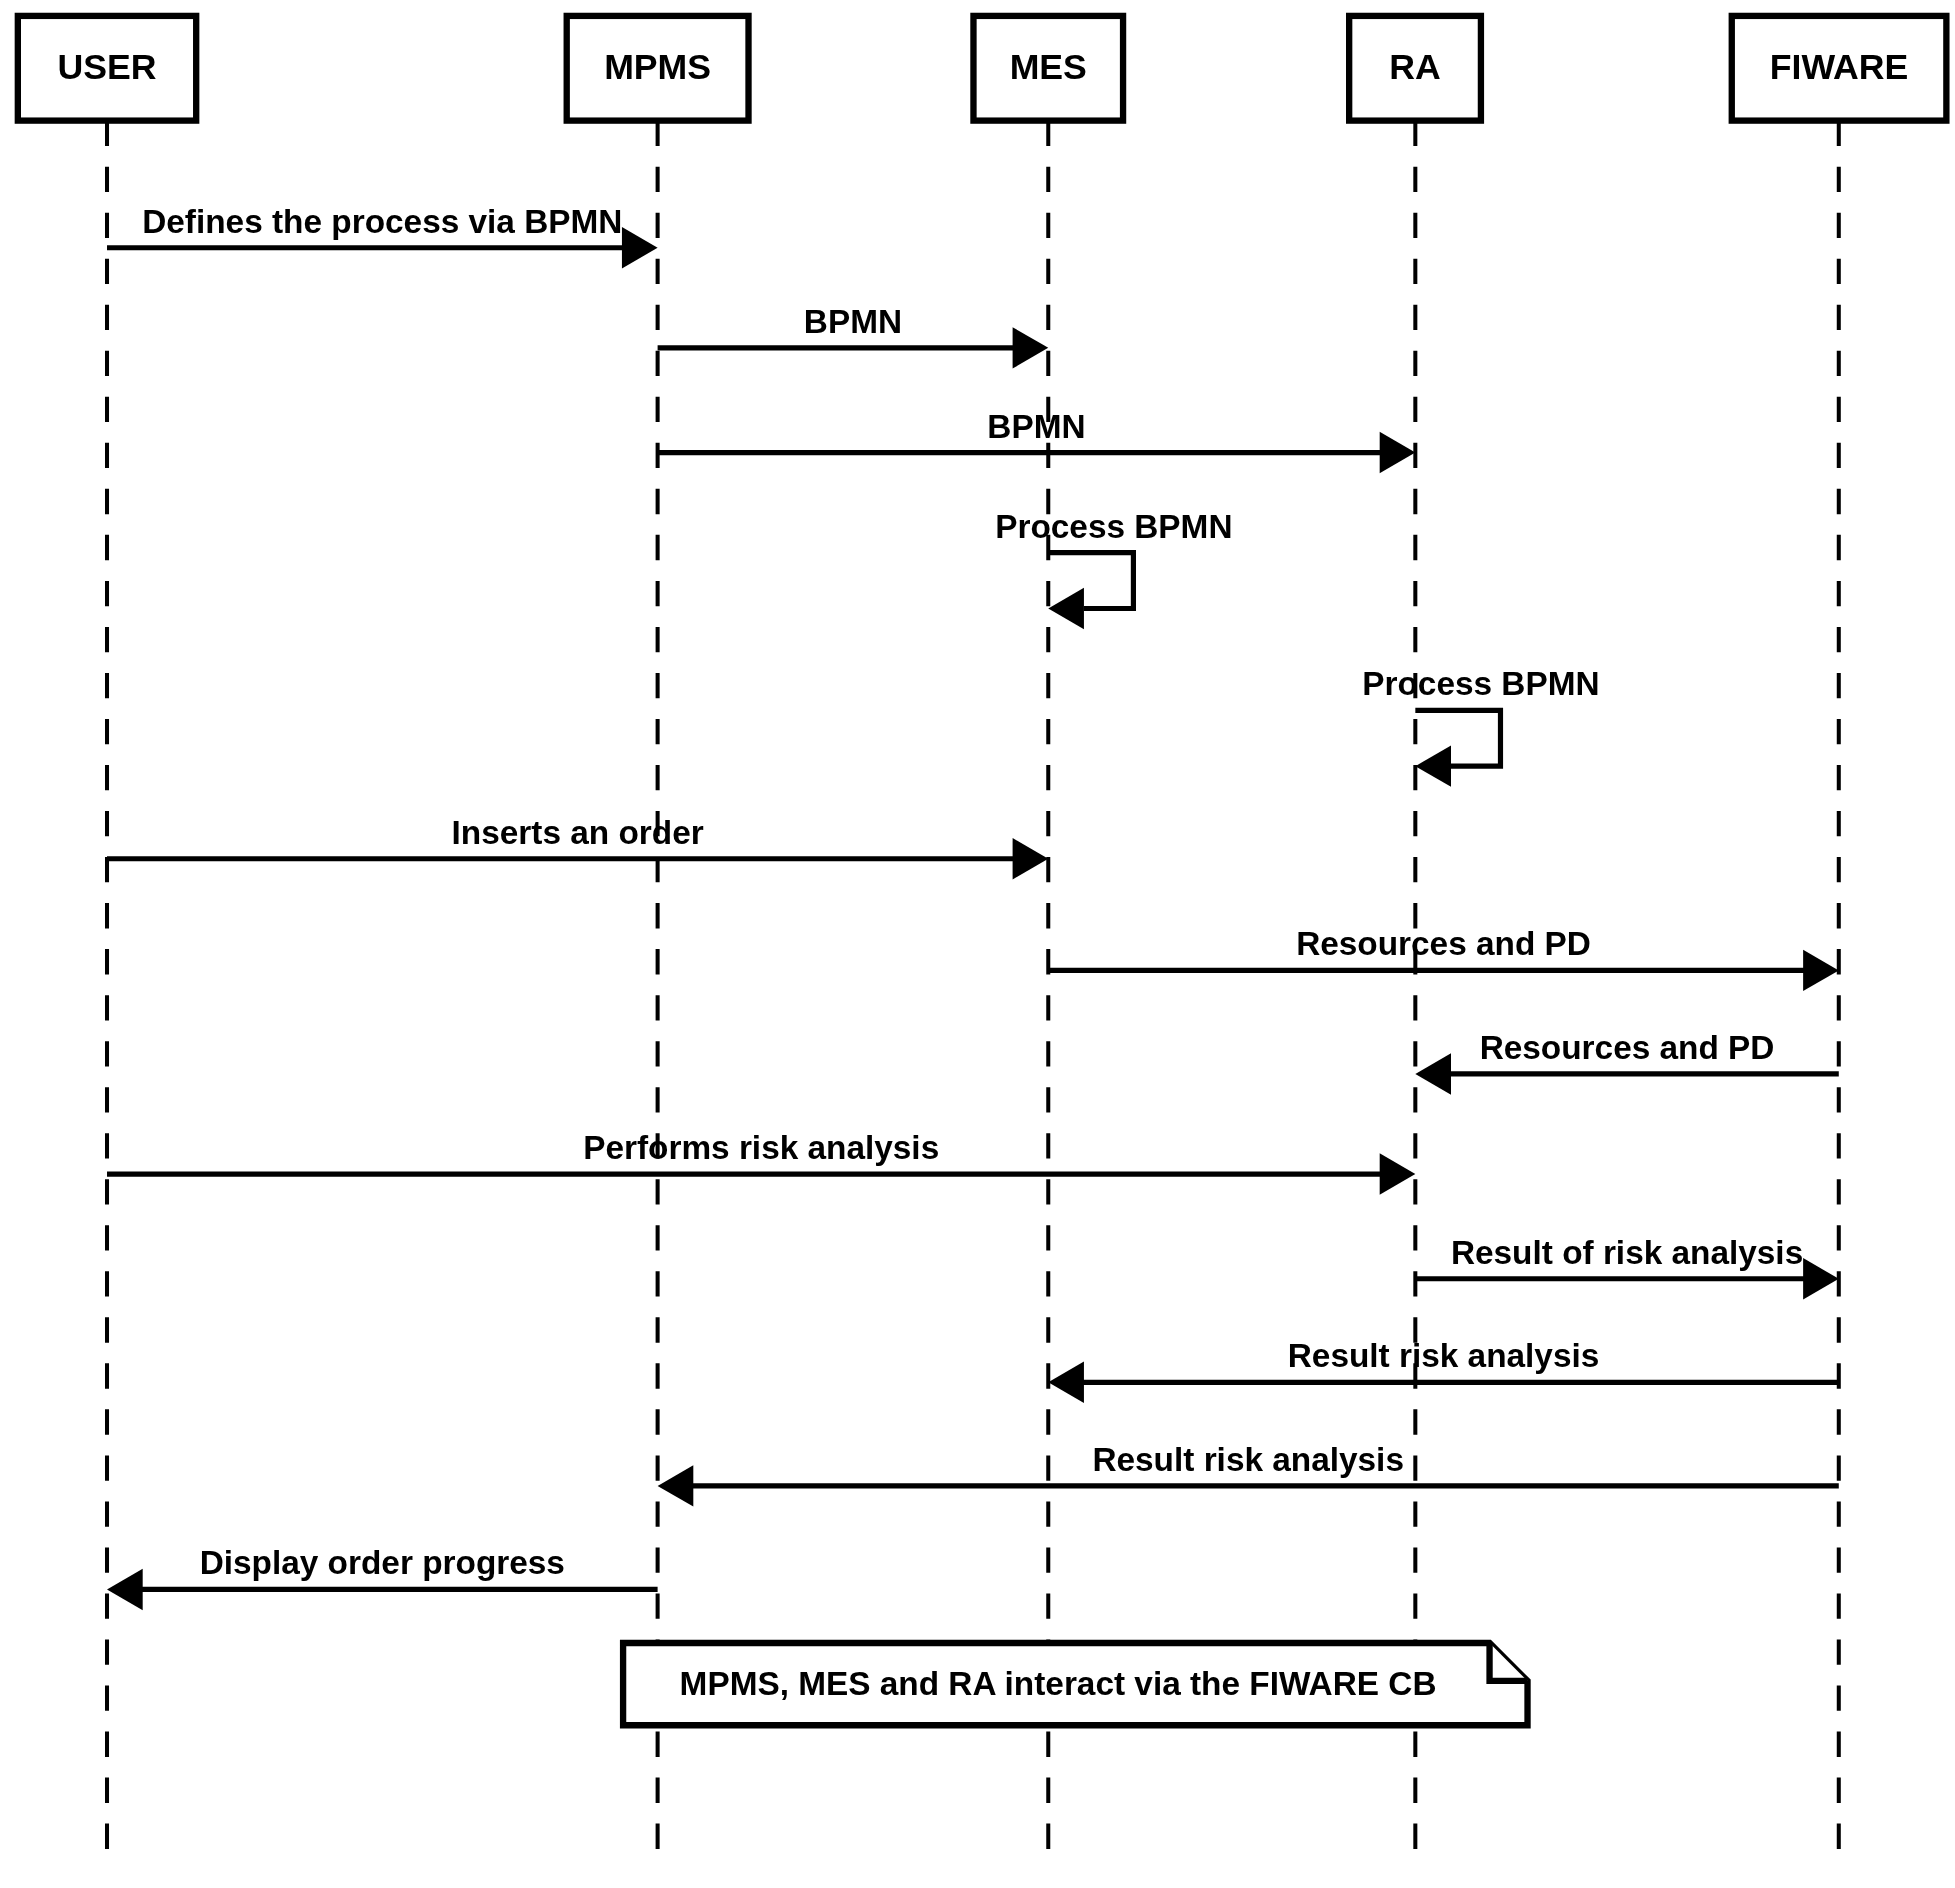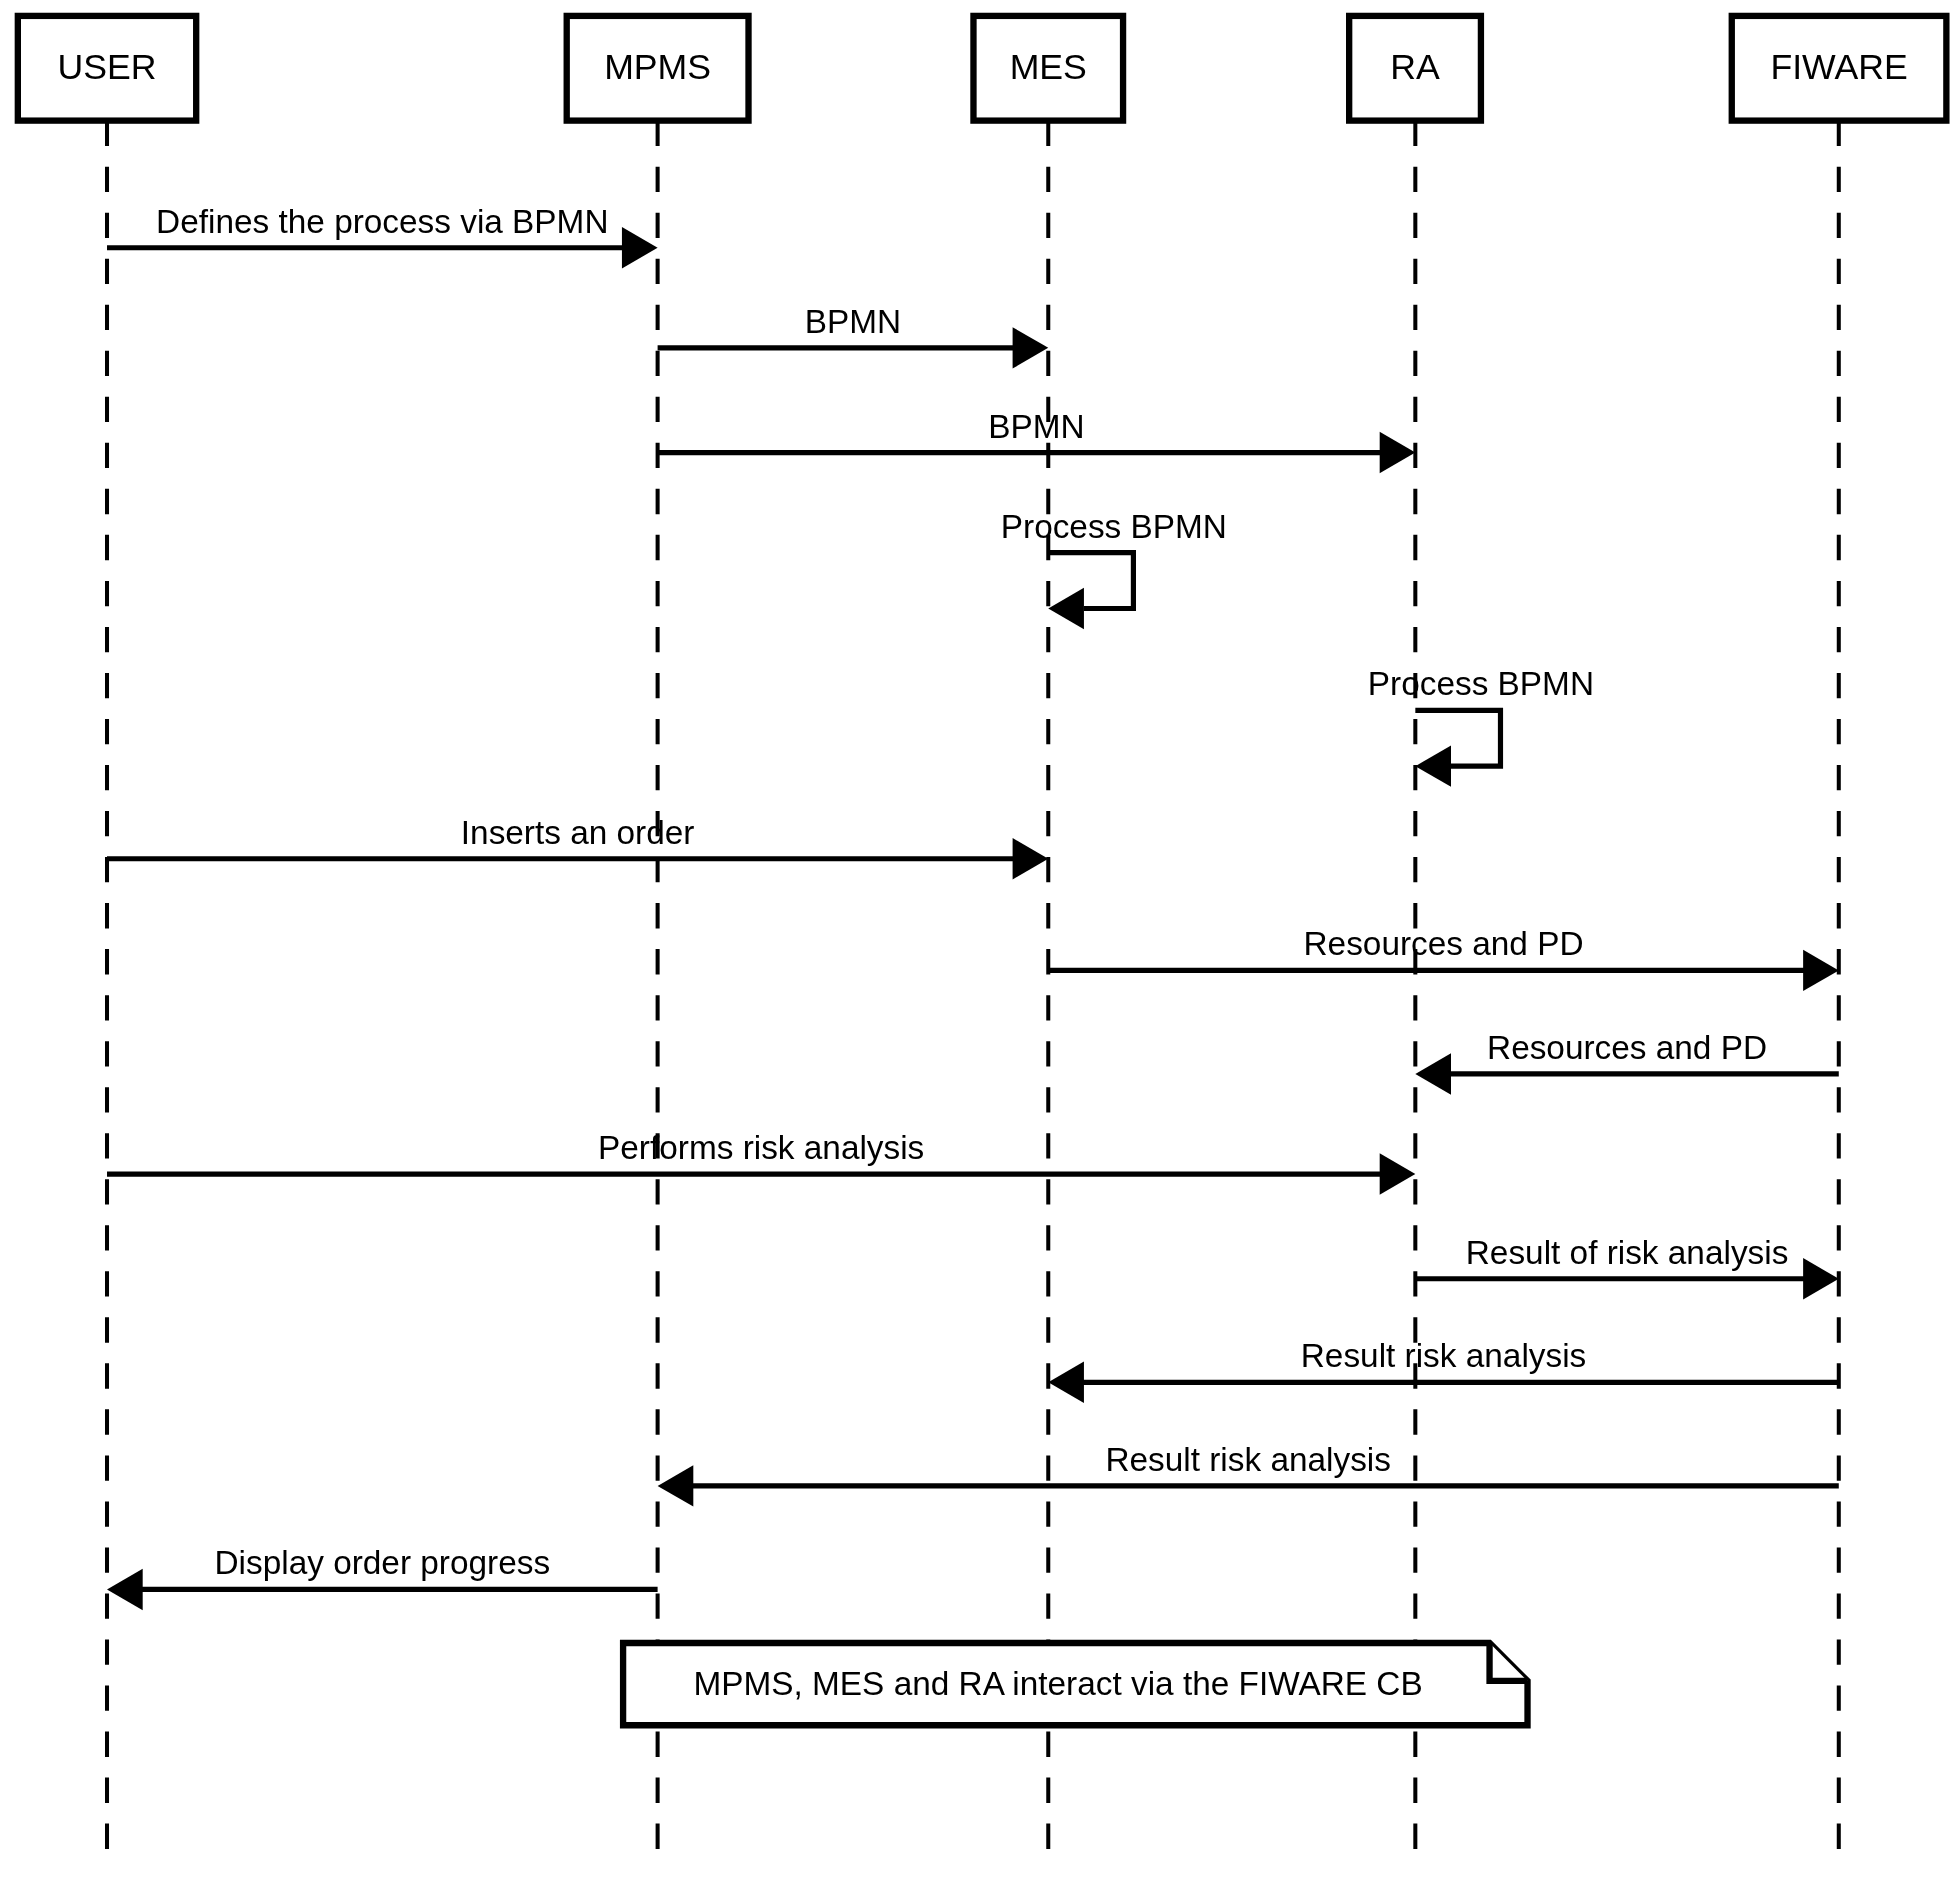--- a/index.html
+++ b/index.html
@@ -10,20 +10,21 @@
   }
   body {
     font-family: "Liberation Sans", sans-serif;
   }
   #canvas {
     position: relative;
     width: 1955px;
     height: 1889px;
     background: #ffffff;
     overflow: hidden;
+    font-weight: bold;
   }
   #diagram-svg {
     position: absolute;
     left: 0;
     top: 0;
     width: 1955px;
     height: 1889px;
   }
   .lifeline-box-rect {
     fill: #ffffff;

